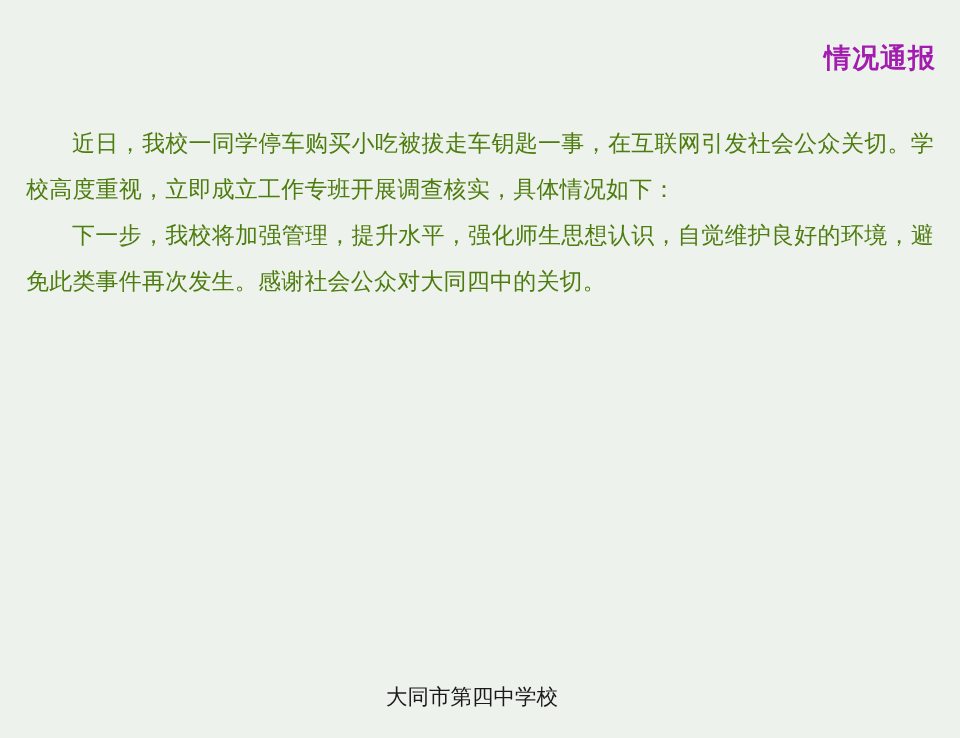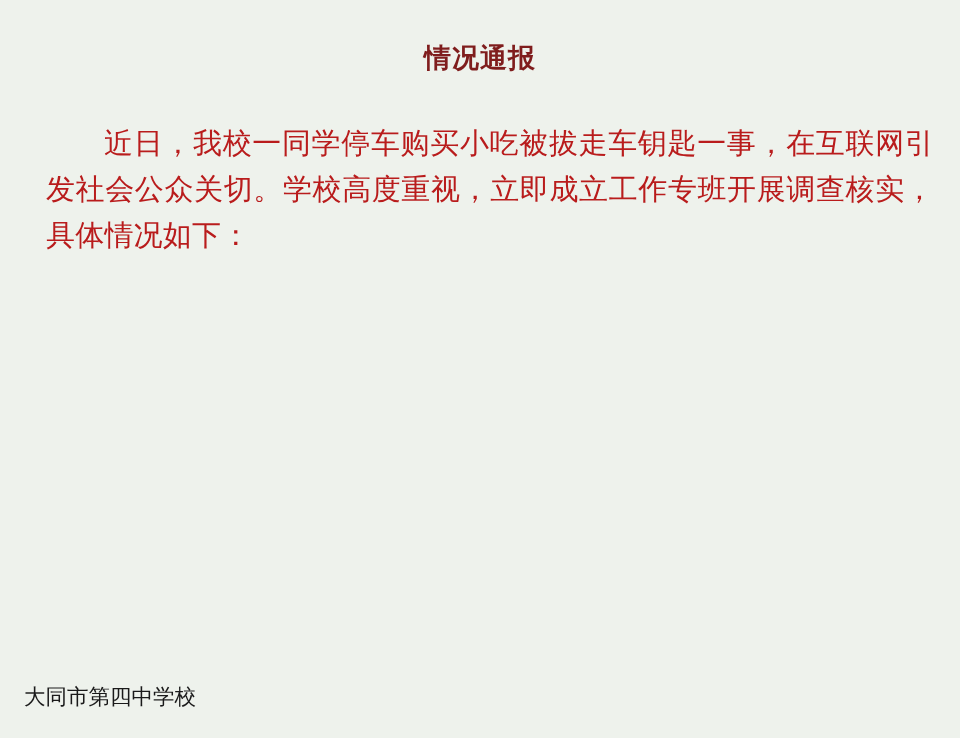--- a/index.html
+++ b/index.html
@@ -16,66 +16,66 @@
   }
   .document {
     width: 960px;
     height: 738px;
     box-sizing: border-box;
     padding: 34px 24px 18px 24px;
     display: flex;
     flex-direction: column;
   }
   .doc-title {
-    text-align: center;
+    text-align: right;
     font-size: 27px;
     font-weight: bold;
     letter-spacing: 1px;
     margin: 6px 0 44px 0;
-    color: #7f1d1d;
+    color: #a21caf;
     font-family: Liberation Serif, serif;
   }
   .body-text {
-    font-size: 29px;
+    font-size: 23px;
     line-height: 46px;
-    color: #b91c1c;
+    color: #4d7c0f;
     letter-spacing: 0.2px;
-    margin-left: 20px;
   }
   .para {
     margin: 0;
     text-indent: 2em;
     text-align: justify;
     text-justify: inter-ideograph;
     padding: 0 2px;
   }
   .spacer {
     flex: 1 1 auto;
     min-height: 10px;
   }
   .signature {
-    text-align: left;
+    text-align: center;
     font-size: 21.5px;
     line-height: 46px;
     color: #1a1a1a;
     padding-right: 16px;
   }
   .sign-line {
     display: block;
   }
 </style>
 </head>
 <body>
 
 <div class="document">
 
   <div class="doc-title">情况通报</div>
 
   <div class="body-text">
     <p class="para">近日，我校一同学停车购买小吃被拔走车钥匙一事，在互联网引发社会公众关切。学校高度重视，立即成立工作专班开展调查核实，具体情况如下：</p>
+    <p class="para">下一步，我校将加强管理，提升水平，强化师生思想认识，自觉维护良好的环境，避免此类事件再次发生。感谢社会公众对大同四中的关切。</p>
   </div>
 
   <div class="spacer"></div>
 
   <div class="signature">
     <span class="sign-line">大同市第四中学校</span>
   </div>
 
 </div>
 

